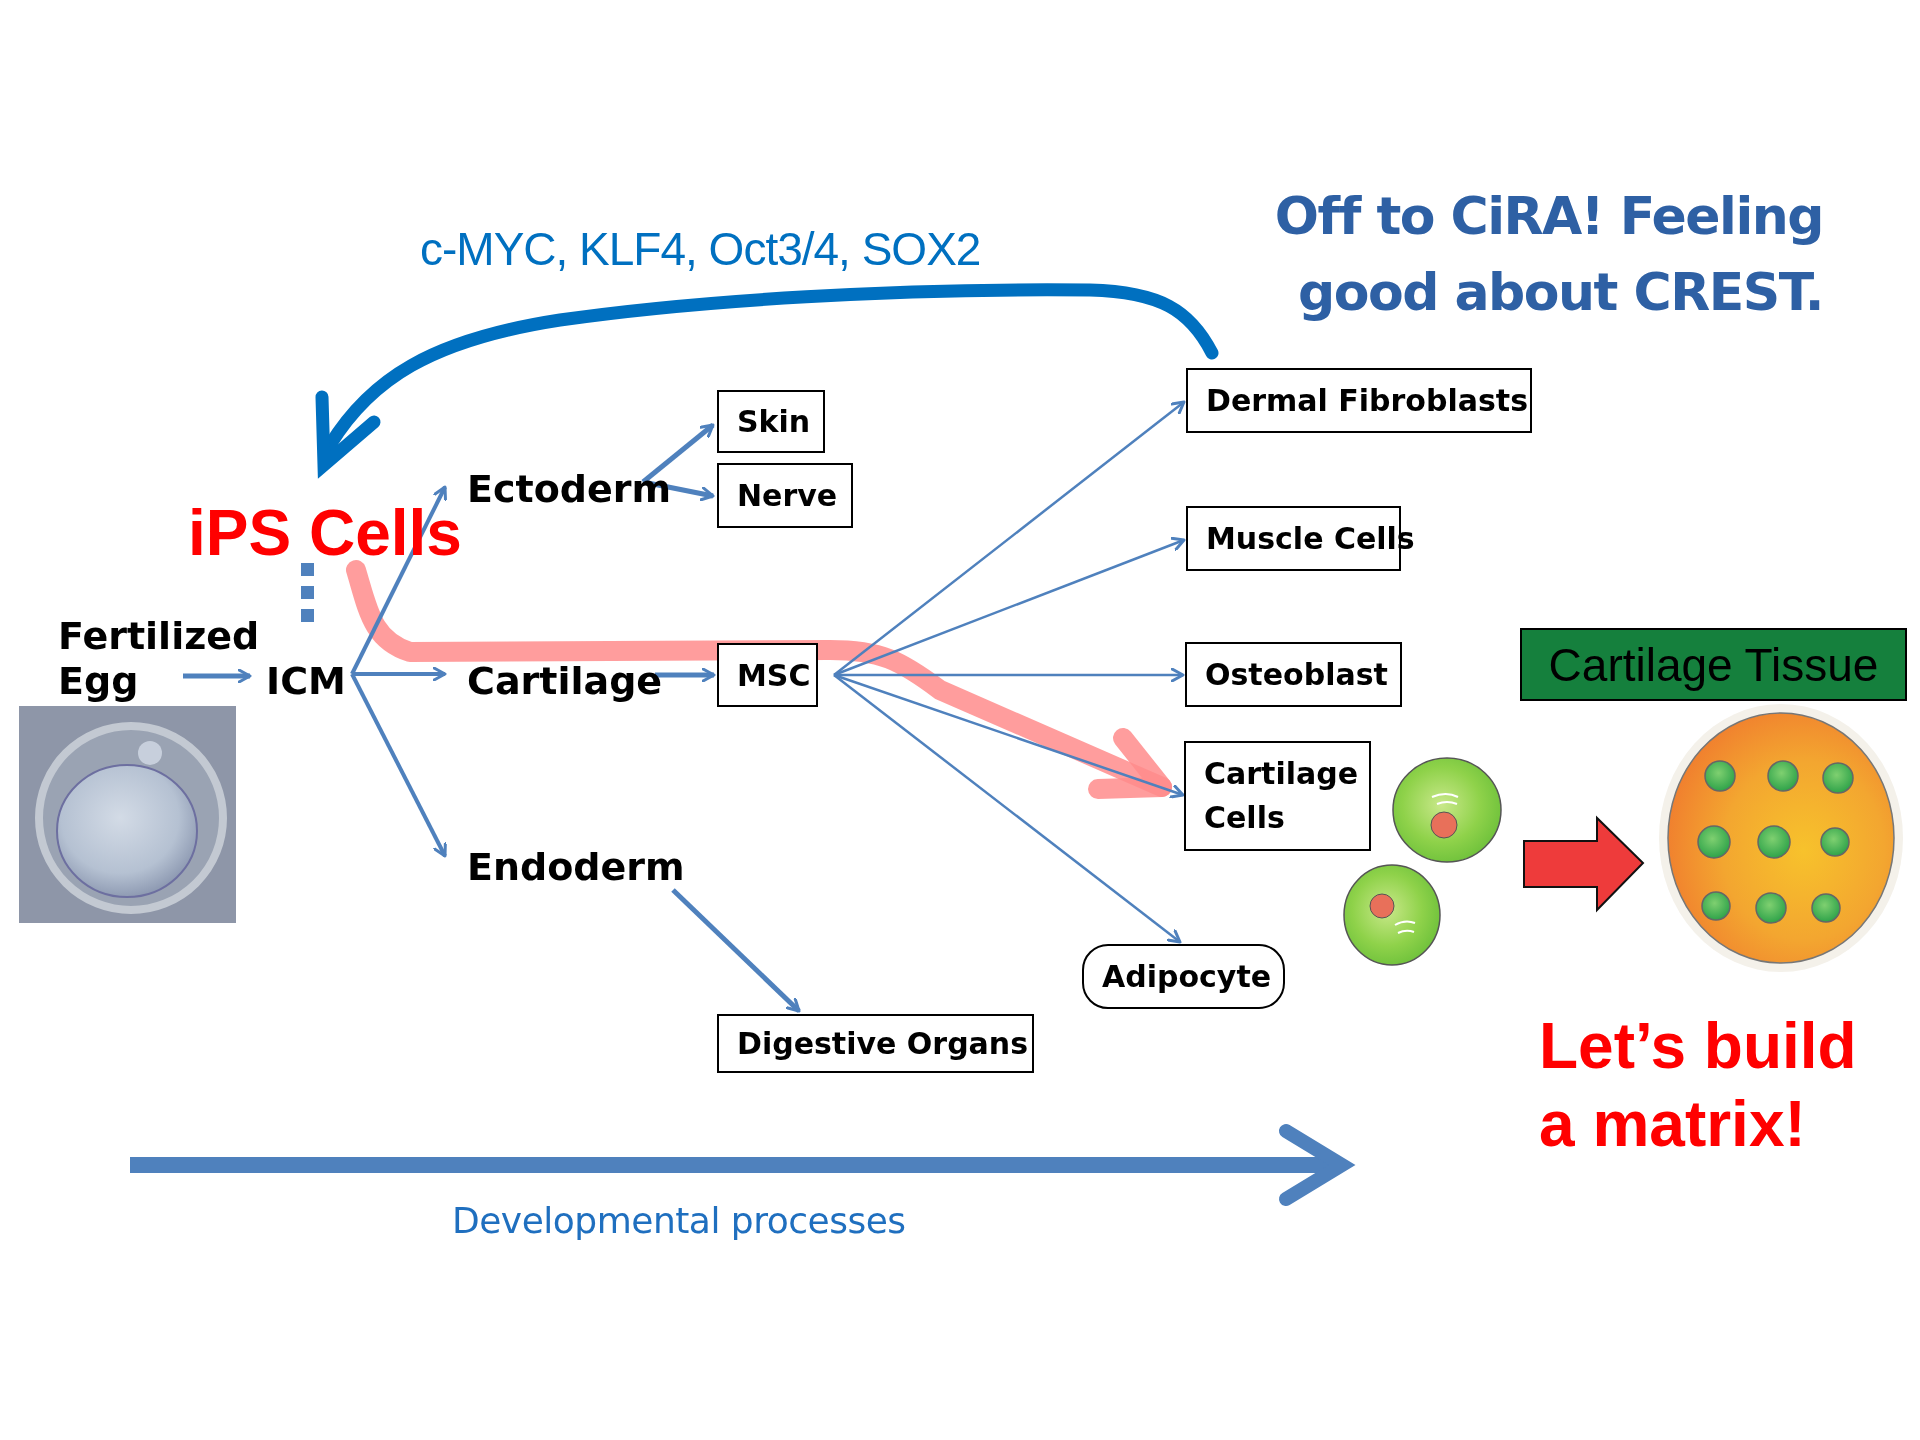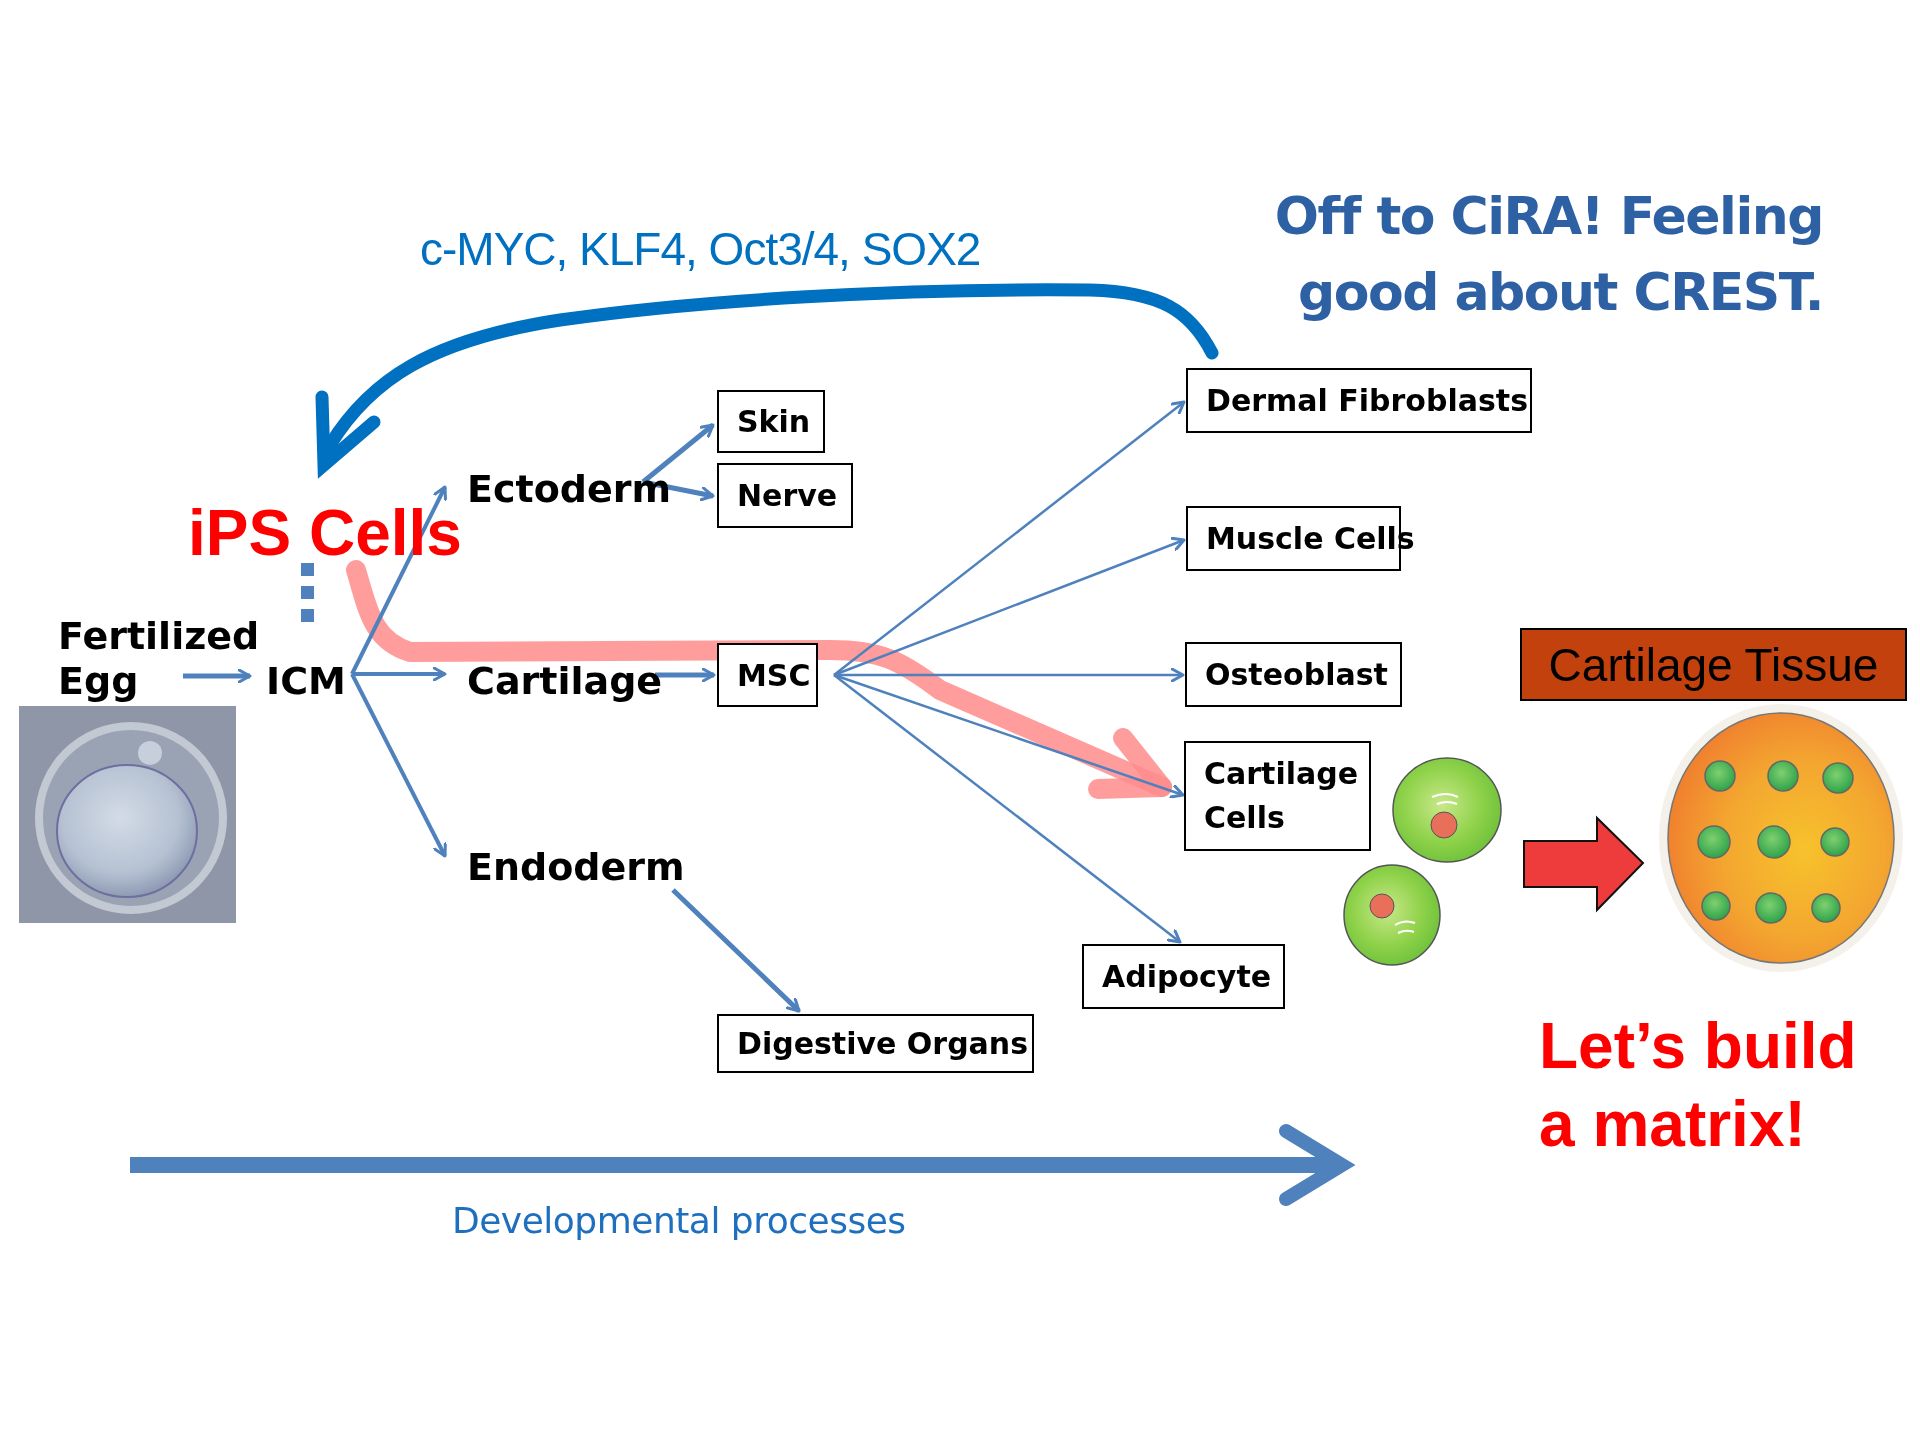--- a/index.html
+++ b/index.html
@@ -2,21 +2,21 @@
 <html><head>
 <meta charset="utf-8">
 <style>
   html, body { margin: 0; padding: 0; background: #ffffff; }
   body { width: 1920px; height: 1440px; position: relative; overflow: hidden; font-family: "DejaVu Sans", sans-serif; }
   #stage { position: absolute; left: 0; top: 0; width: 1920px; height: 1440px; }
   svg.layer { position: absolute; left: 0; top: 0; width: 1920px; height: 1440px; }
   .lbl { position: absolute; white-space: nowrap; color: #000; font-weight: bold; font-size: 38px; line-height: 1; }
   .box { position: absolute; border: 2px solid #000; background: #fff; box-sizing: border-box; display: flex; align-items: center; padding-left: 18px; color: #000; font-weight: bold; font-size: 30px; white-space: nowrap; }
   .box.multi { align-items: flex-start; flex-direction: column; justify-content: center; line-height: 44px; }
-  .title-tissue { position: absolute; border: 2px solid #000; box-sizing: border-box; display: flex; align-items: center; justify-content: center; font-family: "Liberation Sans", sans-serif; font-size: 46px; color: #000; background: #c2410c; }
+  .title-tissue { position: absolute; border: 2px solid #000; box-sizing: border-box; display: flex; align-items: center; justify-content: center; font-family: "Liberation Sans", sans-serif; font-size: 46px; color: #000; background: #15803d; }
   .factors { position: absolute; font-family: "Liberation Sans", sans-serif; font-size: 46px; color: #0070c0; white-space: nowrap; letter-spacing: -1px; }
   .headline { position: absolute; font-family: "DejaVu Sans", sans-serif; font-weight: bold; font-size: 52px; color: #2e60a4; text-align: right; line-height: 76px; white-space: nowrap; letter-spacing: -1.5px; }
   .ips { position: absolute; font-family: "Liberation Sans", sans-serif; font-weight: bold; font-size: 64px; color: #ff0000; white-space: nowrap; }
   .build { position: absolute; font-family: "Liberation Sans", sans-serif; font-weight: bold; font-size: 64px; color: #ff0000; line-height: 78px; white-space: nowrap; }
   .devlabel { position: absolute; font-family: "DejaVu Sans", sans-serif; font-weight: normal; font-size: 36px; color: #1f6fbf; white-space: nowrap; letter-spacing: -0.5px; }
   .egg-photo { position: absolute; left: 19px; top: 706px; width: 217px; height: 217px; background: #8e96a6; overflow: hidden; }
 </style>
 </head>
 <body>
 
@@ -148,21 +148,21 @@
   <div class="box" style="left:717px; top:463px; width:136px; height:65px;">Nerve</div>
   <div class="box" style="left:717px; top:643px; width:101px; height:64px;">MSC</div>
   <div class="box" style="left:717px; top:1014px; width:317px; height:59px;">Digestive Organs</div>
   <div class="box" style="left:1186px; top:368px; width:346px; height:65px;">Dermal Fibroblasts</div>
   <div class="box" style="left:1186px; top:506px; width:215px; height:65px;">Muscle Cells</div>
   <div class="box" style="left:1185px; top:642px; width:217px; height:65px;">Osteoblast</div>
   <div class="box multi" style="left:1184px; top:741px; width:187px; height:110px;">
     <span>Cartilage</span>
     <span>Cells</span>
   </div>
-  <div class="box" style="left:1082px; top:944px; width:203px; height:65px;">Adipocyte</div>
+  <div class="box" style="left:1082px; top:944px; width:203px; height:65px;border-radius:26px;">Adipocyte</div>
 
   <div class="title-tissue" style="left:1520px; top:628px; width:387px; height:73px;">Cartilage Tissue</div>
 
   <div class="build" style="left:1539px; top:1007px;">
     <div>Let’s build</div>
     <div>a matrix!</div>
   </div>
 
   <div class="devlabel" style="left:452px; top:1200px;">Developmental processes</div>
 

